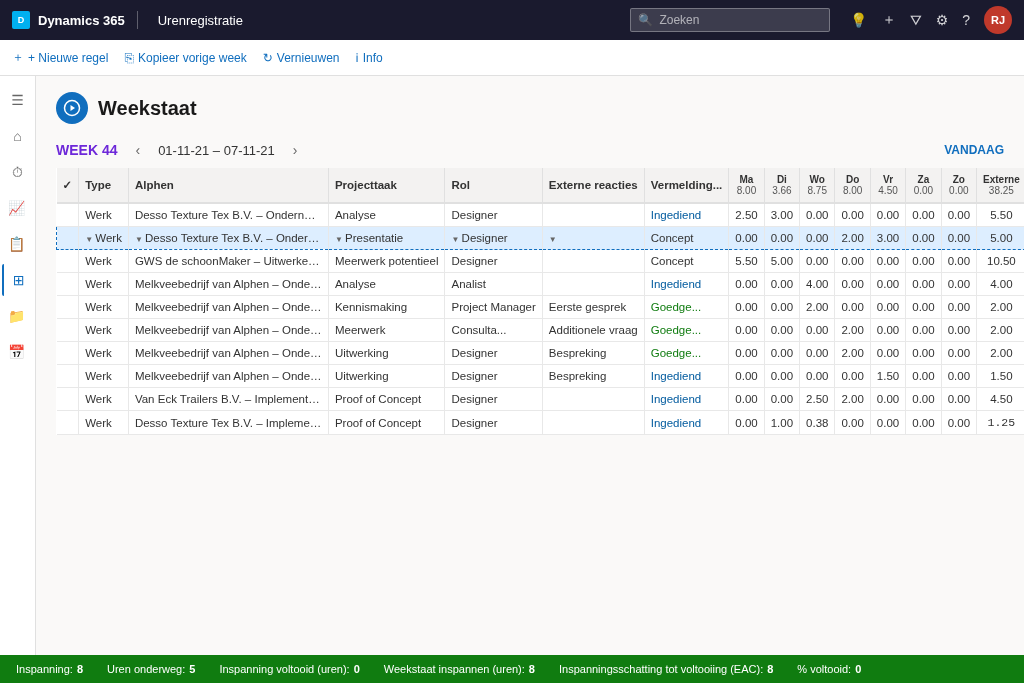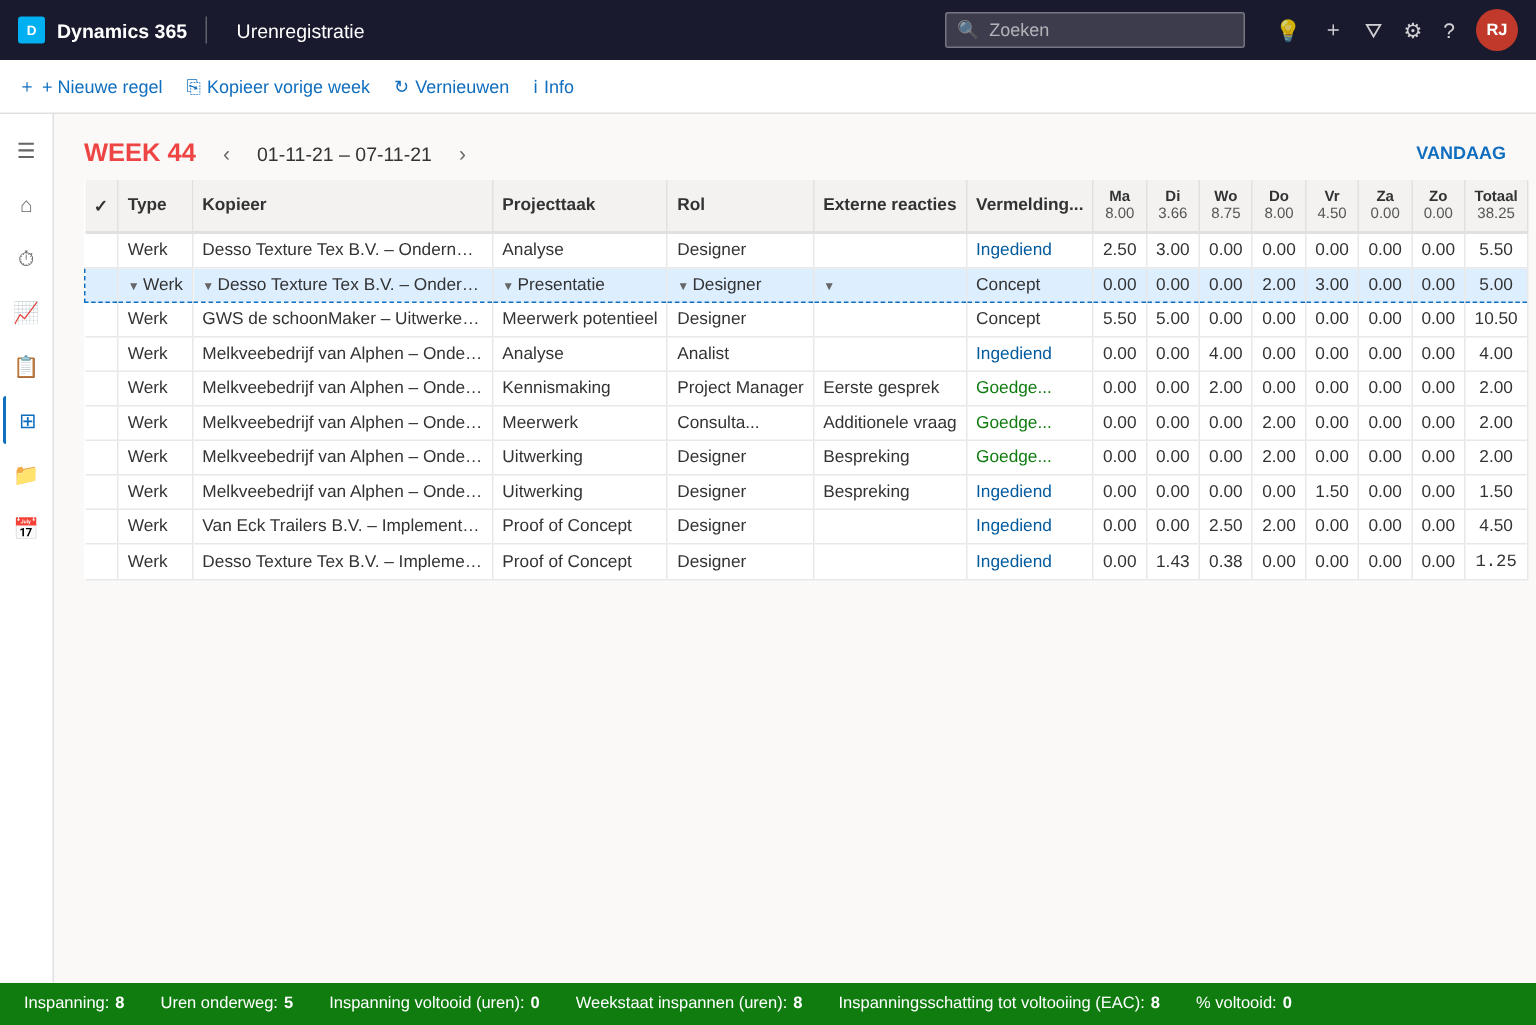--- a/index.html
+++ b/index.html
@@ -157,23 +157,23 @@
     }
 
     
     .week-bar {
       display: flex;
       align-items: center;
       gap: 12px;
       margin-bottom: 8px;
     }
     .week-label {
-      font-size: 17px;
+      font-size: 14px;
       font-weight: 600;
-      color: #ef4444;
+      color: #6d28d9;
     }
     .nav-arrow {
       cursor: pointer;
       font-size: 14px;
       color: #666;
       background: none;
       border: none;
       padding: 2px 6px;
     }
     .week-range {
@@ -322,37 +322,46 @@
     <div class="sidebar-icon">⏱</div>
     <div class="sidebar-icon">📈</div>
     <div class="sidebar-icon">📋</div>
     <div class="sidebar-icon active">⊞</div>
     <div class="sidebar-icon">📁</div>
     <div class="sidebar-icon">📅</div>
   </div>
 
   <div class="content">
 
+    <div class="page-header">
+      <div class="page-header-icon">
+        <svg viewBox="0 0 24 24" fill="white">
+          <circle cx="12" cy="12" r="10" fill="none" stroke="white" stroke-width="2"></circle>
+          <polygon points="10,8 16,12 10,16" fill="white"></polygon>
+        </svg>
+      </div>
+      <h1 class="page-title">Weekstaat</h1>
+    </div>
 
     <div class="week-bar">
       <span class="week-label">
         <span>WEEK</span>&nbsp;<span>44</span>
       </span>
       <button class="nav-arrow">‹</button>
       <span class="week-range">01-11-21 – 07-11-21</span>
       <button class="nav-arrow">›</button>
       <button class="today-btn">VANDAAG</button>
     </div>
 
     <table class="data-table">
       <thead>
         <tr>
           <th class="check-col">✓</th>
           <th class="type-col">Type</th>
-          <th class="project-col">Kopieer</th>
+          <th class="project-col">Alphen</th>
           <th class="task-col">Projecttaak</th>
           <th class="role-col">Rol</th>
           <th class="ext-col">Externe reacties</th>
           <th class="verm-col">Vermelding...</th>
           <th class="num">
               <span class="day-name">Ma</span>
               <span class="day-hours">8.00</span>
             </th>
           <th class="num">
               <span class="day-name">Di</span>
@@ -372,21 +381,21 @@
             </th>
           <th class="num">
               <span class="day-name">Za</span>
               <span class="day-hours">0.00</span>
             </th>
           <th class="num">
               <span class="day-name">Zo</span>
               <span class="day-hours">0.00</span>
             </th>
           <th class="num">
-              <span class="day-name">Totaal</span>
+              <span class="day-name">Externe</span>
               <span class="day-hours">38.25</span>
             </th>
         </tr>
       </thead>
       <tbody id="table-body">
       <tr>
       <td class="check-col"></td>
       <td class="type-col">
         Werk
       </td>
@@ -640,21 +649,21 @@
         Proof of Concept
       </td>
       <td class="role-col">
         Designer
       </td>
       <td class="ext-col">
         
       </td>
       <td class="verm-col" style="color:#005a9e">Ingediend</td>
       <td class="num">0.00</td>
-      <td class="num">1.43</td>
+      <td class="num">1.00</td>
       <td class="num">0.38</td>
       <td class="num">0.00</td>
       <td class="num">0.00</td>
       <td class="num">0.00</td>
       <td class="num">0.00</td>
       <td class="num" style="font-weight:500;font-family:Liberation Mono, monospace;">1.25</td>
     </tr>
         </tbody>
     </table>
   </div>

